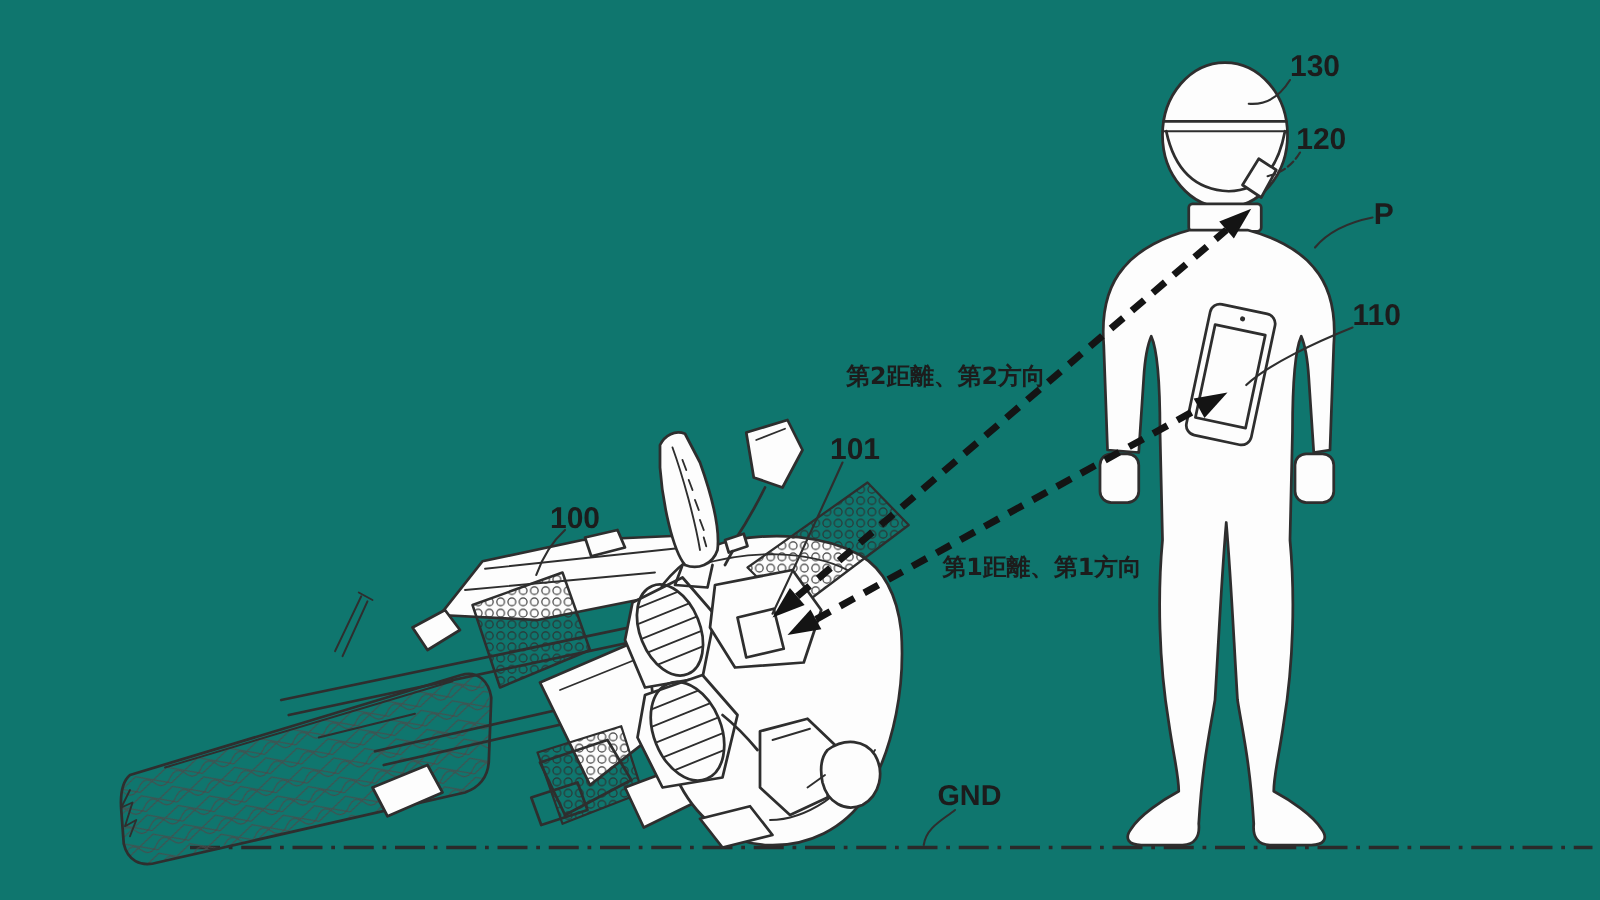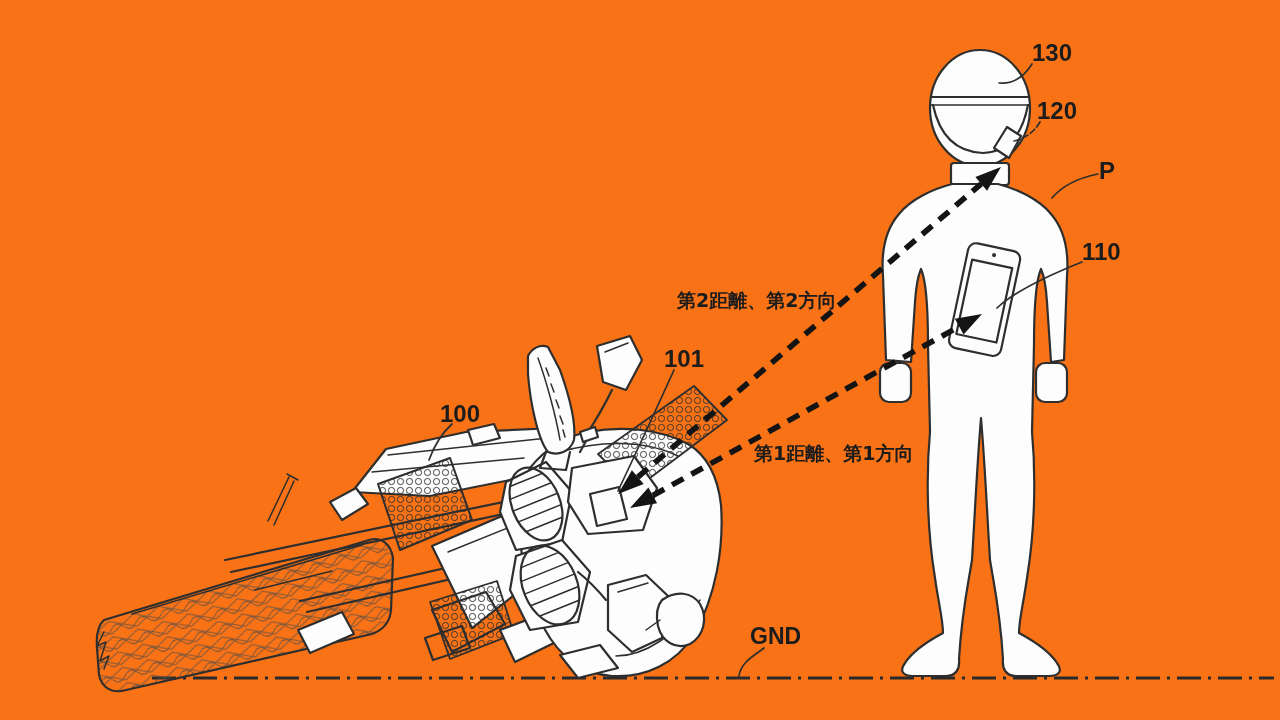--- a/index.html
+++ b/index.html
@@ -1,16 +1,16 @@
 <!DOCTYPE html>
 <html><head>
 <meta charset="utf-8">
 <style>
   html,body{margin:0;padding:0;background:#fff;}
-  .stage{position:relative;width:1280px;height:720px;background:#f97316;overflow:hidden;
+  .stage{position:relative;width:1280px;height:720px;background:#0f766e;overflow:hidden;
          font-family:"Liberation Sans","DejaVu Sans",sans-serif;}
   svg{position:absolute;inset:0;display:block;}
   .ref-label{font-family:"Liberation Sans","DejaVu Sans",sans-serif;font-weight:bold;font-size:24px;fill:#1c1c1c;}
   .gnd-label{font-family:"Liberation Sans","DejaVu Sans",sans-serif;font-weight:bold;font-size:23px;fill:#1c1c1c;}
   .jp-label{font-family:"DejaVu Sans","Liberation Sans",sans-serif;font-weight:bold;font-size:19px;fill:#1c1c1c;}
   .ink{stroke:#2e2e2e;fill:none;stroke-width:2.2;stroke-linejoin:round;stroke-linecap:round;}
   .ink-fill{stroke:#2e2e2e;fill:#fdfdfd;stroke-width:2.2;stroke-linejoin:round;}
   .ink-thin{stroke:#2e2e2e;fill:none;stroke-width:1.5;stroke-linejoin:round;stroke-linecap:round;}
   .leader{stroke:#2e2e2e;fill:none;stroke-width:1.7;stroke-linecap:round;}
   .arrow-shaft{stroke:#141414;fill:none;stroke-width:5.6;stroke-dasharray:13 9;}

